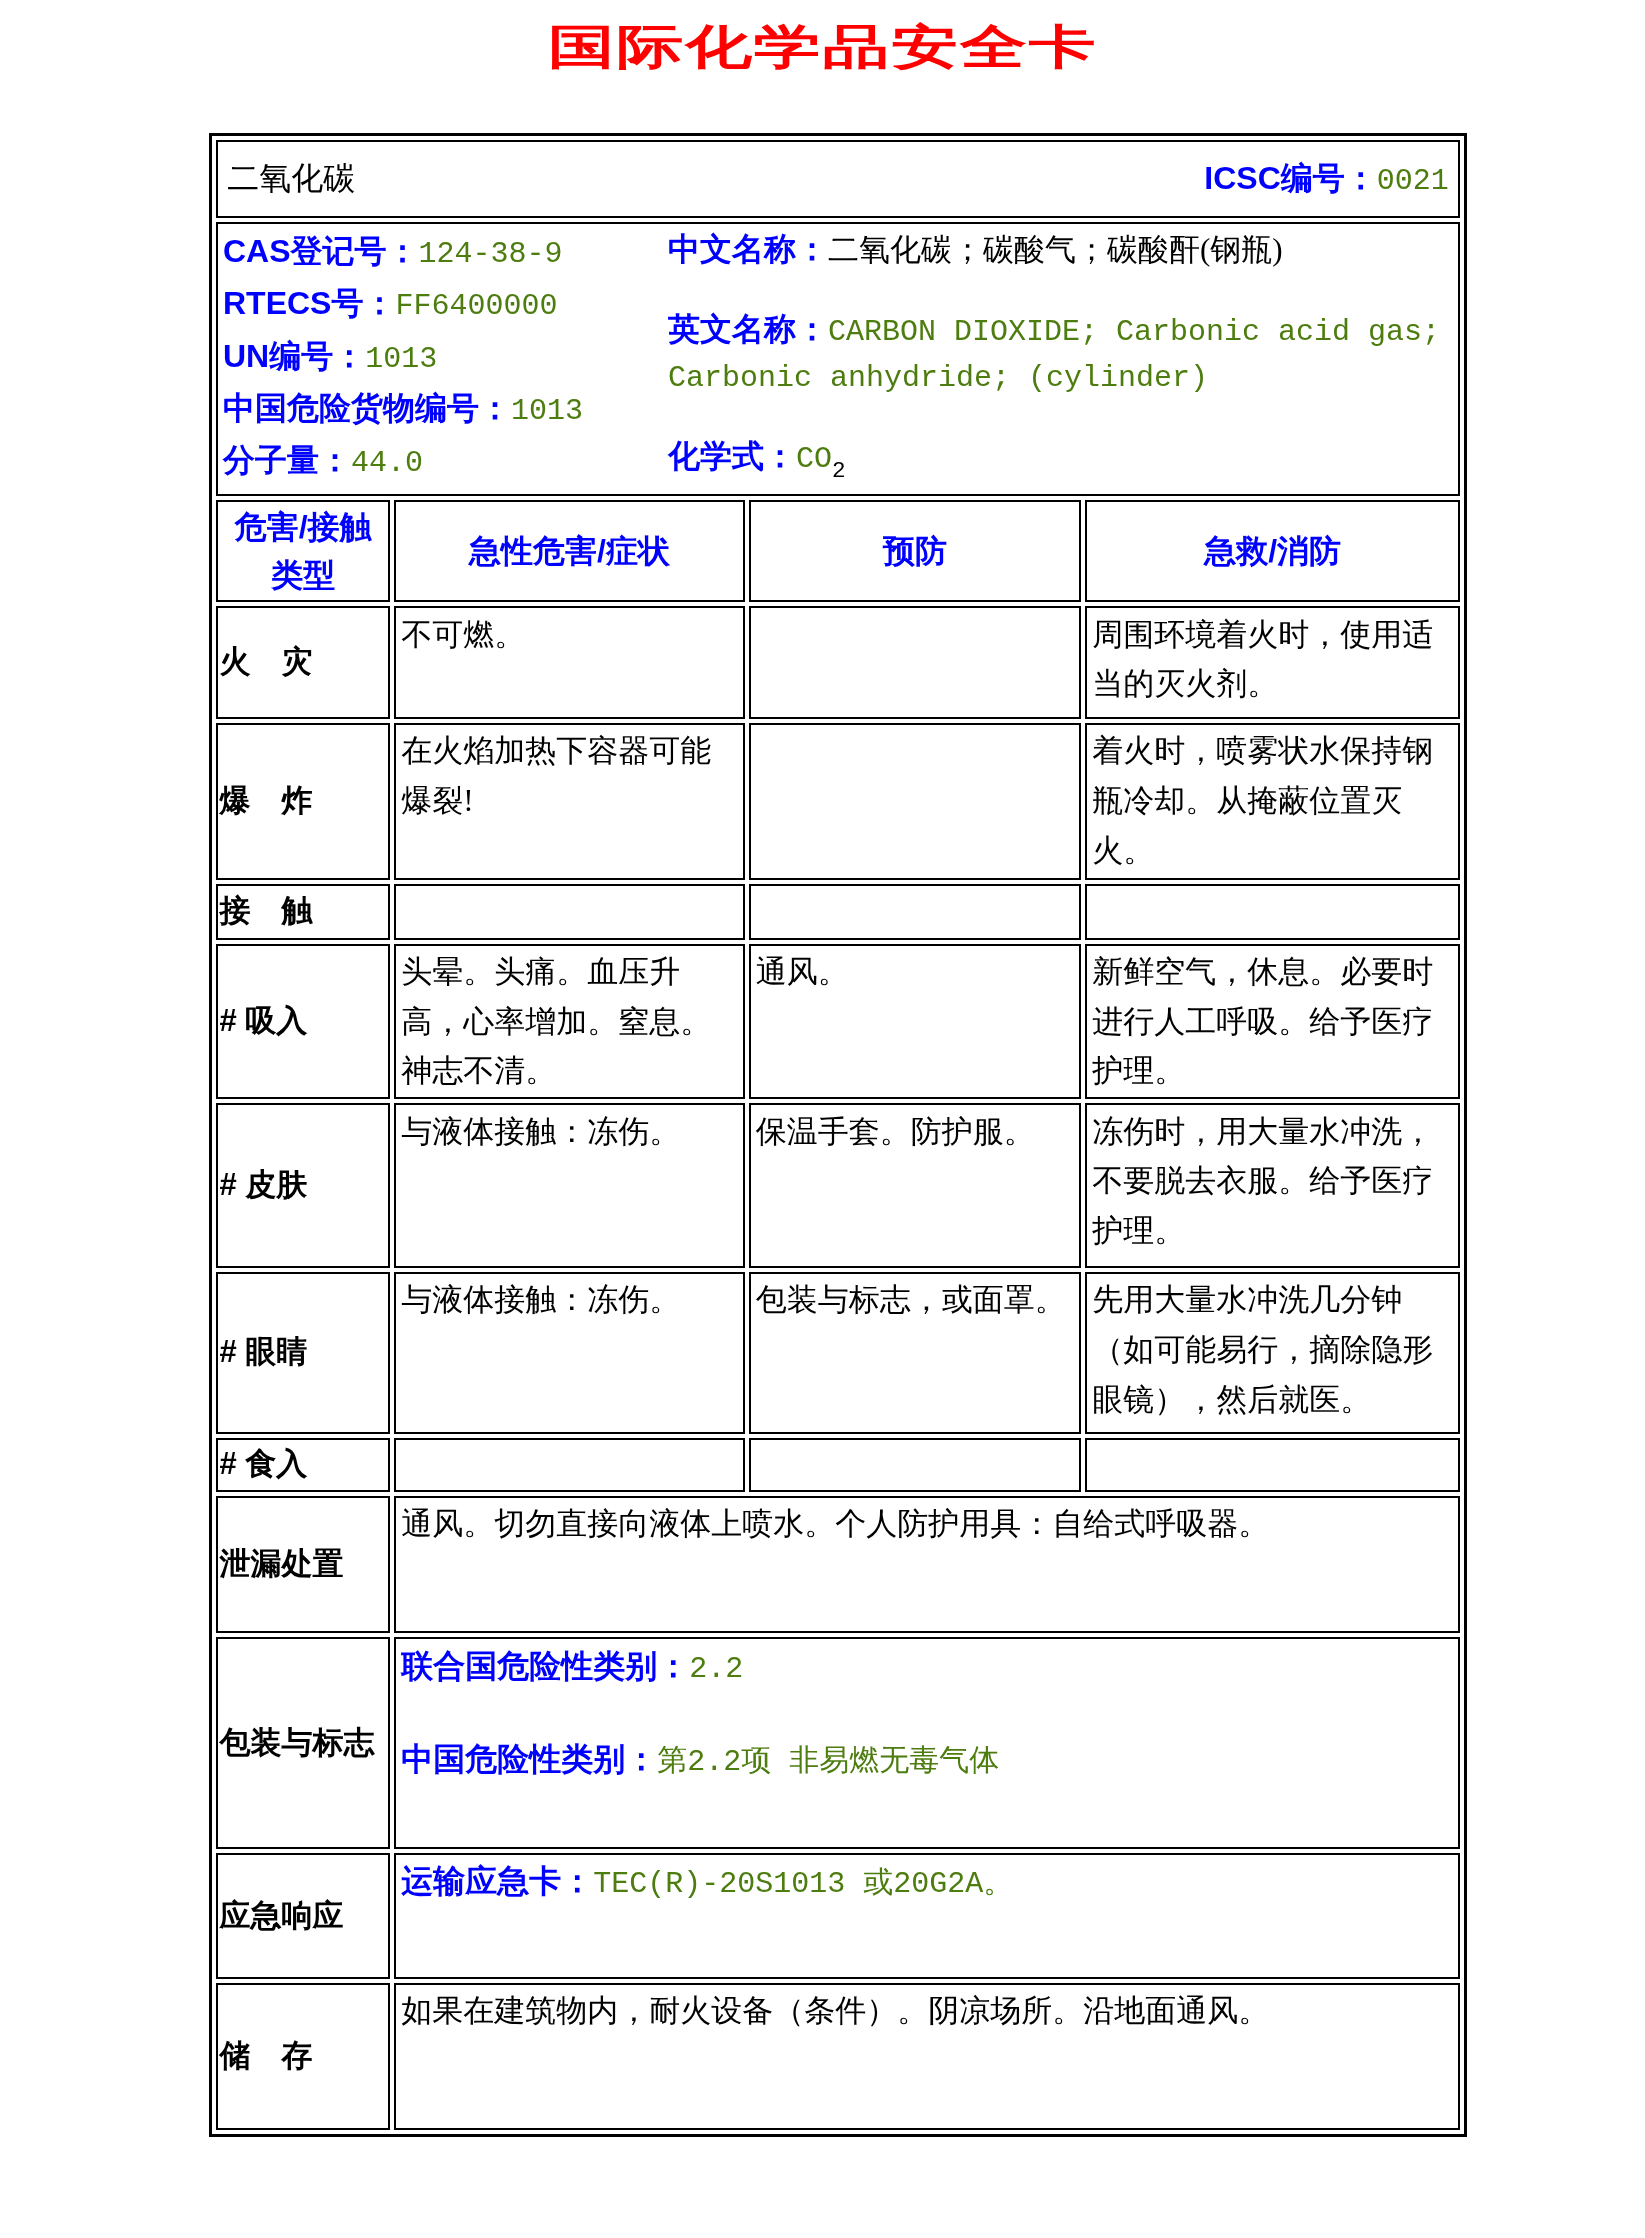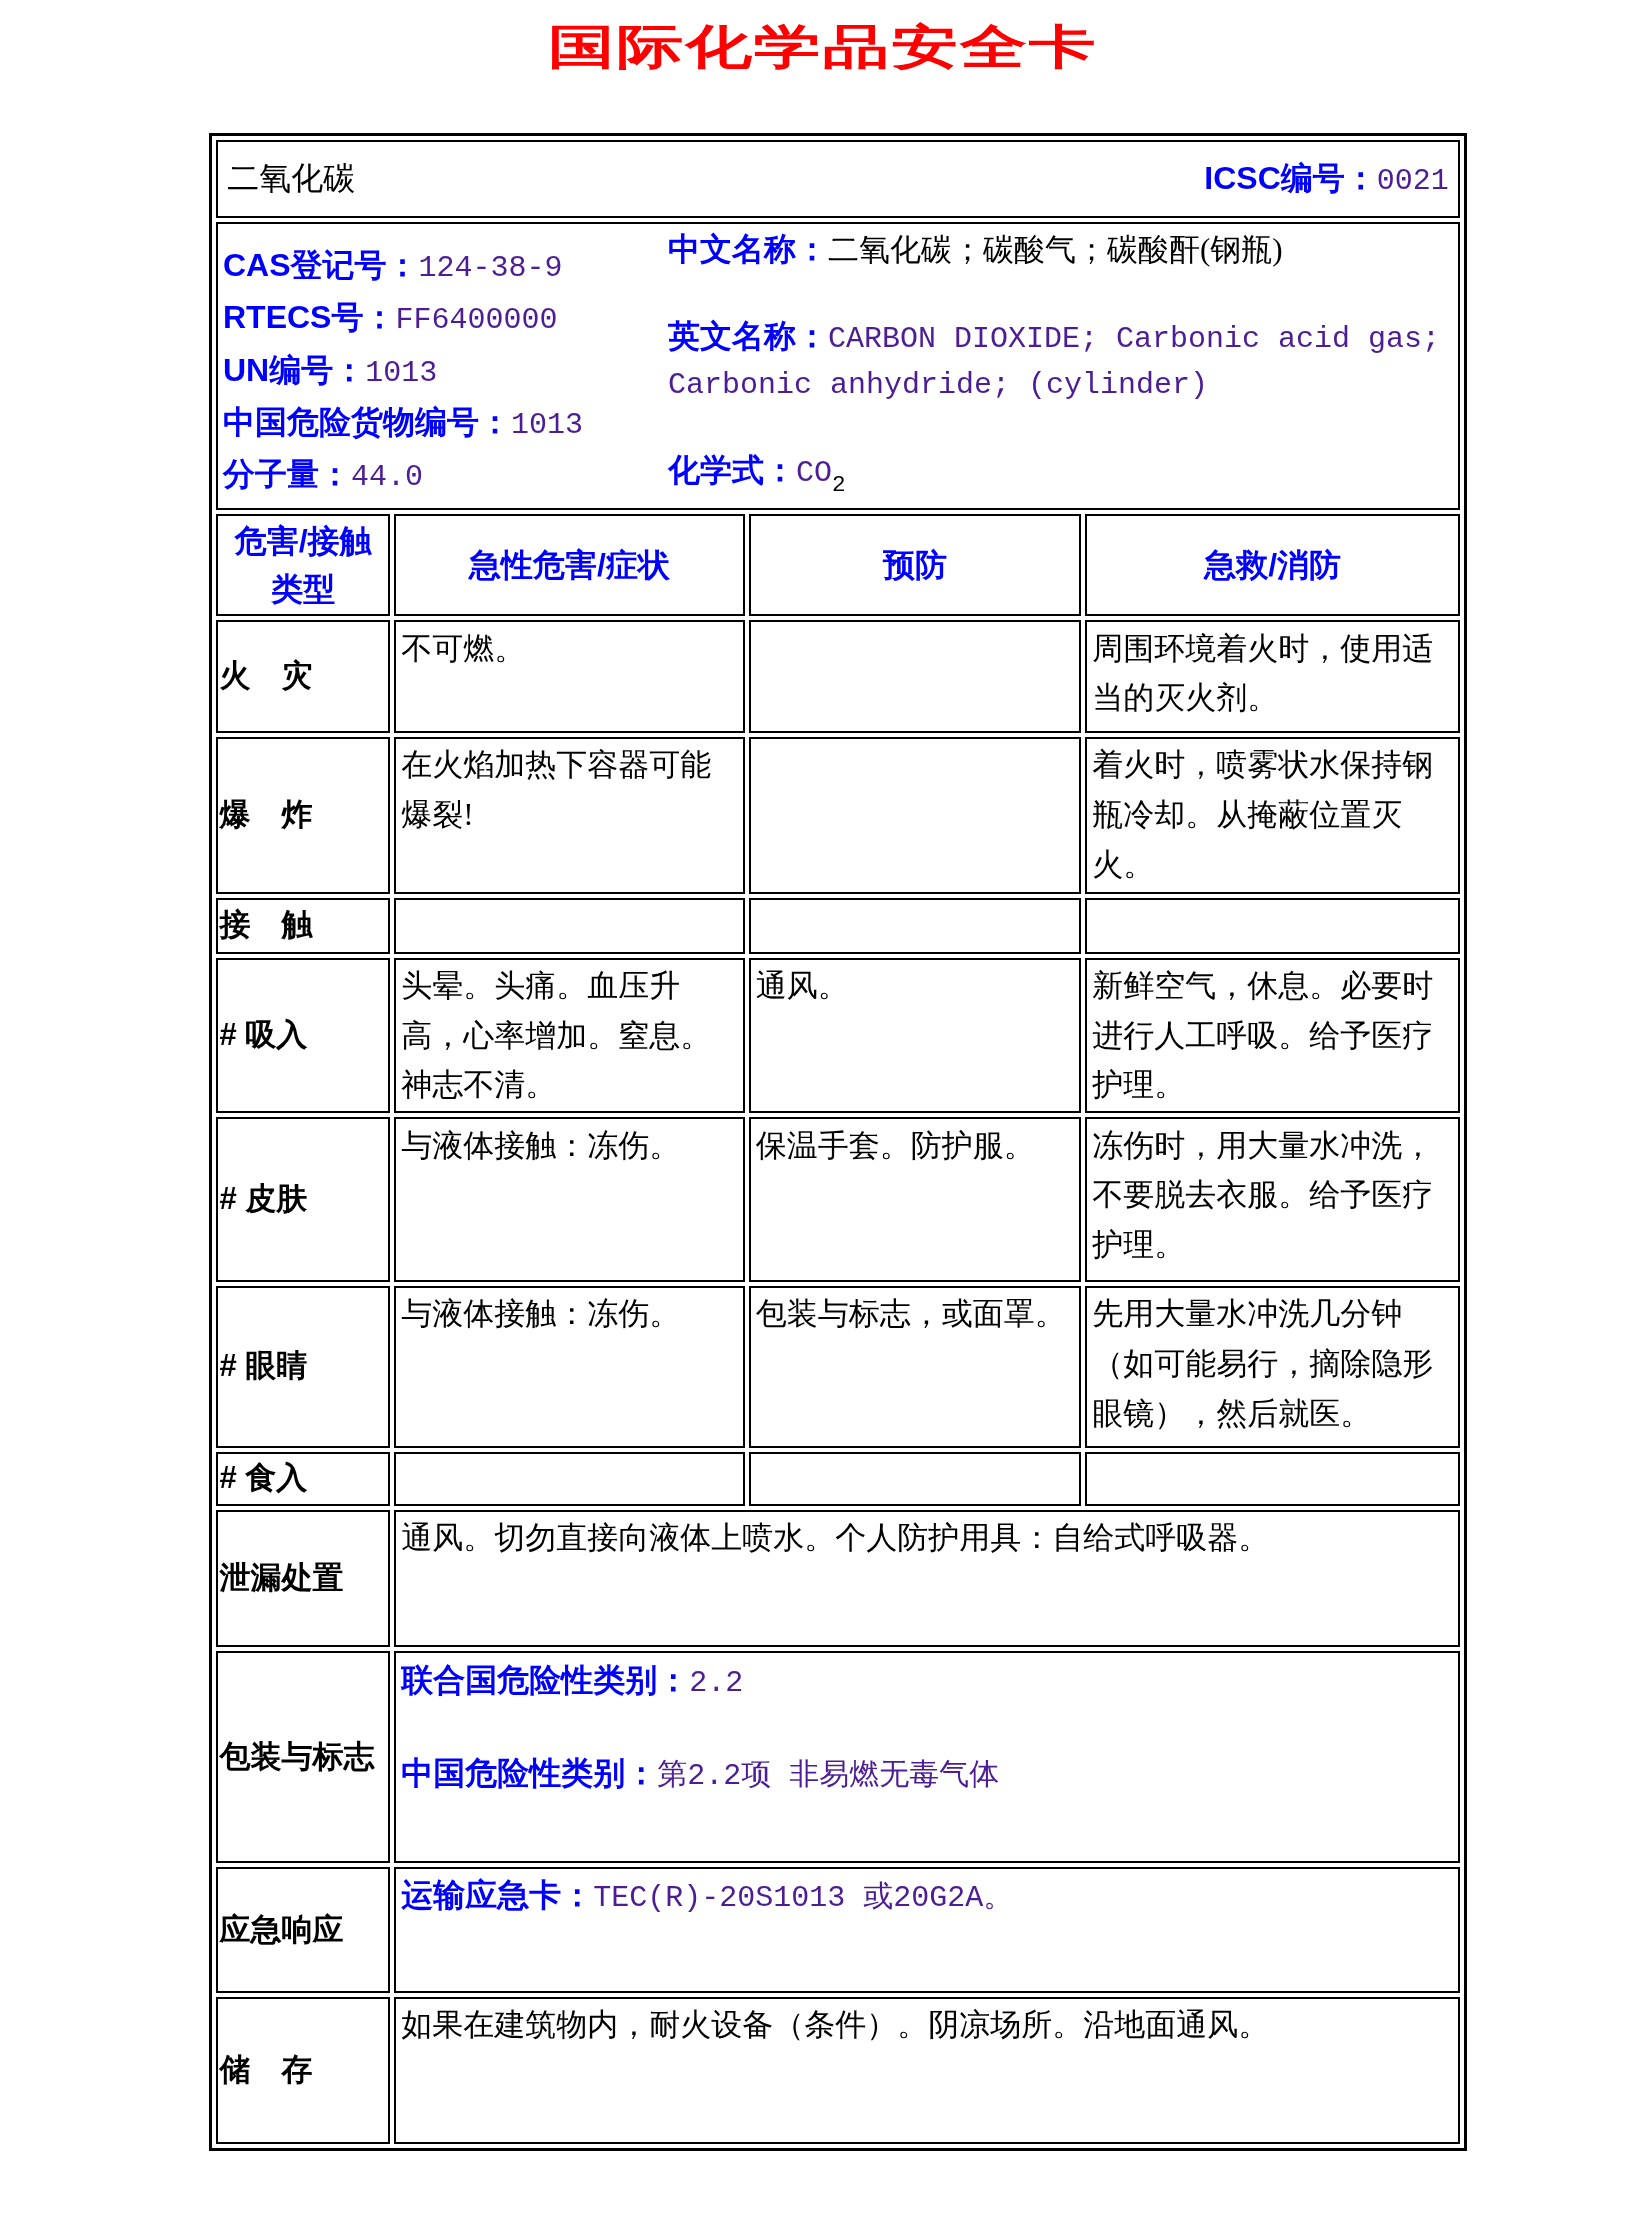--- a/index.html
+++ b/index.html
@@ -76,41 +76,41 @@
   }
   .blab {
     color: #0000FF;
     font-weight: bold;
     font-family: "Liberation Sans", sans-serif;
     font-size: 32px;
   }
   .mono {
     font-family: "Liberation Mono", monospace;
     font-size: 30px;
-    color: #4c1d95;
+    color: #4d7c0f;
   }
   .sub2 {
     font-family: "Liberation Mono", monospace;
     font-size: 22.6px;
     color: #000000;
     vertical-align: -10px;
   }
   
   tr.r-title td { height: 71px; vertical-align: middle; }
   .toprow-flex {
     display: flex;
     justify-content: space-between;
     align-items: center;
     padding: 0 4.2px;
   }
   .toprow-flex .name { font-size: 32px; }
   
   tr.r-info td { height: 212px; }
   .info-flex { display: flex; height: 100%; }
-  .info-left { width: 445px; flex: 0 0 445px; padding-top: 20px; }
+  .info-left { width: 445px; flex: 0 0 445px; padding-top: 6px; }
   .info-left .info-line { margin-bottom: 9.2px; line-height: 1.3; }
   .info-right {
     flex: 1;
     display: flex;
     flex-direction: column;
     justify-content: space-between;
     padding-top: 1px;
     padding-bottom: 4.2px;
   }
   .info-right .info-line { line-height: 1.45; }

